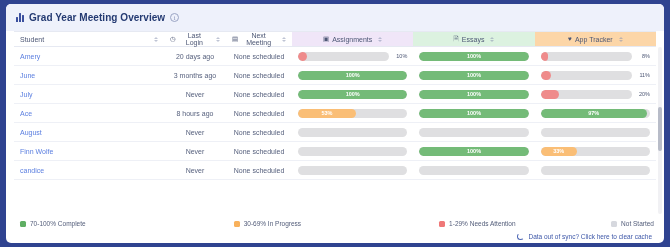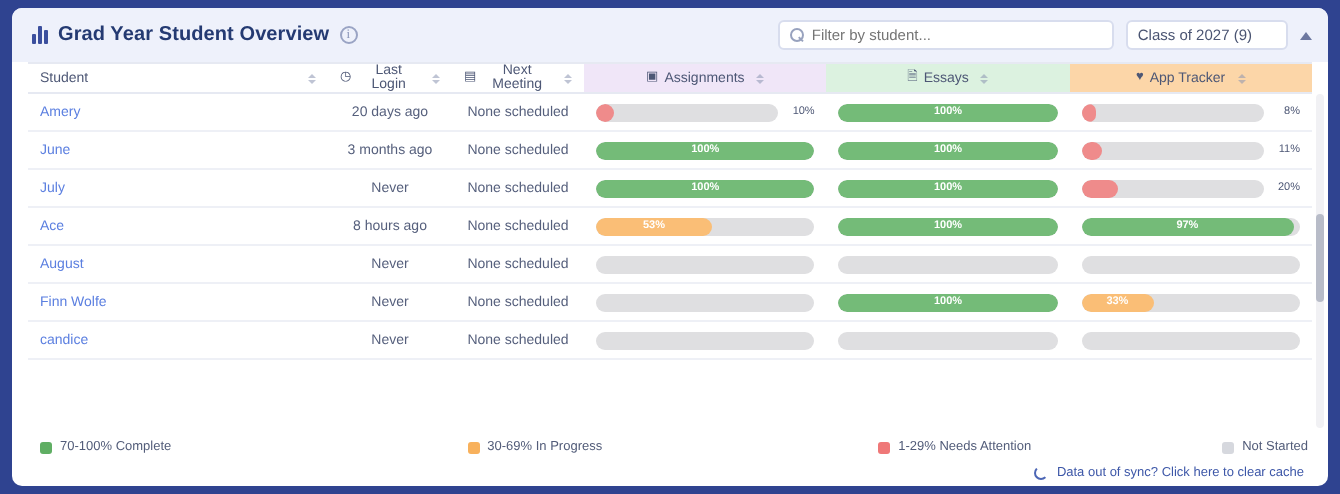--- a/index.html
+++ b/index.html
@@ -150,33 +150,22 @@
 
 <div class="app-frame">
 
   <div class="header">
     <div class="hdr-left">
       <span class="chart-icon">
           <i></i>
           <i></i>
           <i></i>
         </span>
-      <span class="hdr-title">Grad Year Student Overview</span>
+      <span class="hdr-title">Grad Year Meeting Overview</span>
       <span class="info-icon">i</span>
-    </div>
-    <div class="hdr-right">
-      <div class="search-box">
-        <span class="search-glyph"></span>
-        <input class="search-input" type="text" placeholder="Filter by student..." style="">
-      </div>
-      <div class="class-select">
-        <span>Class of 2027 (9)</span>
-        <span class="caret-dn"></span>
-      </div>
-      <span class="collapse-caret"></span>
     </div>
   </div>
 
   <div class="table-wrap">
     <table>
       <colgroup>
         <col class="col-student">
           <col class="col-login">
           <col class="col-meeting">
         <col>

